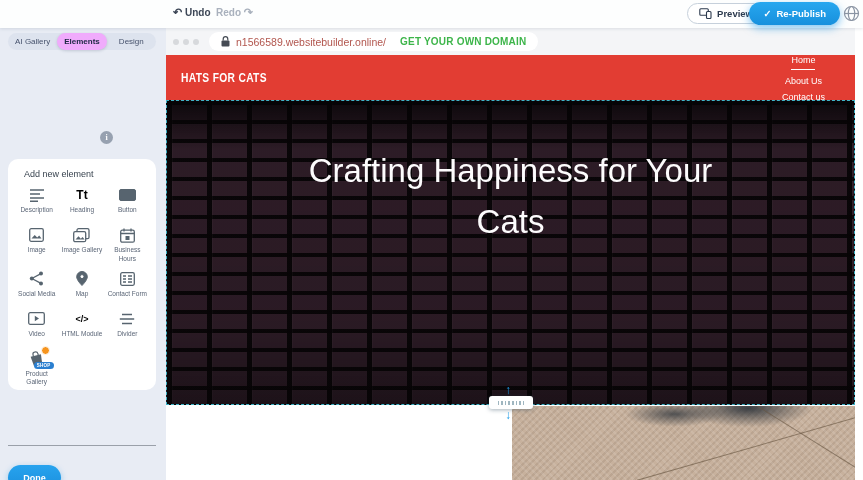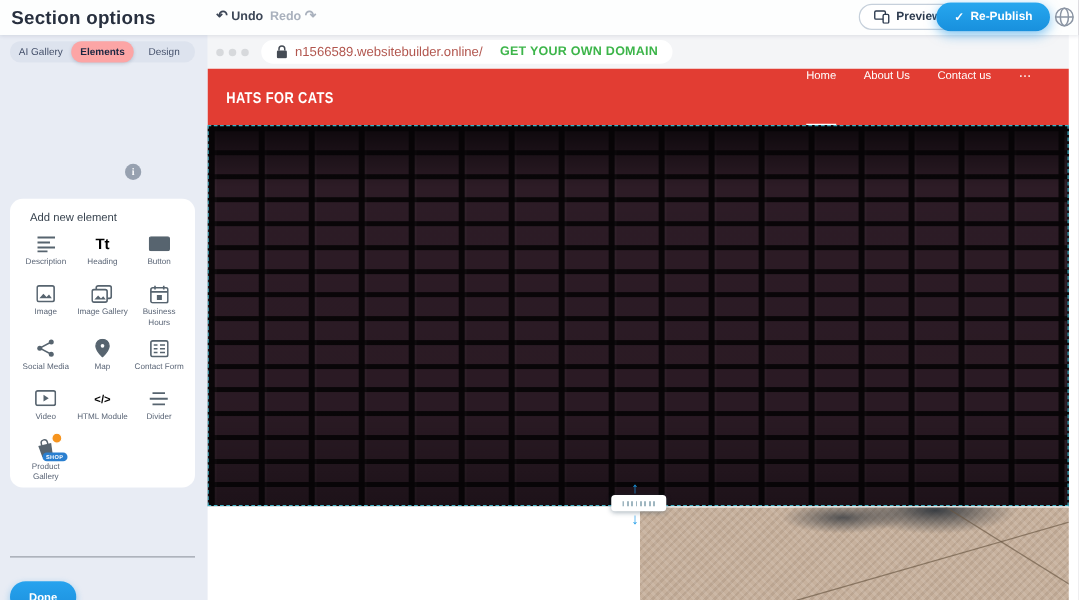--- a/index.html
+++ b/index.html
@@ -19,21 +19,21 @@
   .republish-btn { position:absolute; right:23px; top:2px; height:23px; padding:0 14px; border-radius:12px;
                    background:linear-gradient(#27a7ef,#1890dd); box-shadow:0 3px 9px rgba(30,150,230,.55);
                    display:flex; align-items:center; gap:5px; font-size:9.5px; font-weight:bold; color:#fff; cursor:pointer; }
   .globe-btn { position:absolute; right:3px; top:5px; width:17px; height:17px; cursor:pointer; }
 
   
   .sidebar { position:absolute; left:0; top:28px; width:166px; height:452px; background:#e8ecf4; z-index:20; }
   .tabs { position:absolute; left:8px; top:5px; width:148px; height:17px; background:#dde3ee; border-radius:9px;
           display:flex; align-items:center; }
   .tab { flex:1; text-align:center; font-size:8px; color:#45516b; height:17px; line-height:17px; cursor:pointer; border-radius:9px; }
-  .tab.active { background:#fca5a5; font-weight:bold; color:#1b2742; box-shadow:0 1px 3px rgba(40,60,90,.2); }
+  .tab.active { background:#f0abfc; font-weight:bold; color:#1b2742; box-shadow:0 1px 3px rgba(40,60,90,.2); }
   .tip-card { position:absolute; left:8px; top:34px; width:148px; height:56px; background:#fff; border-radius:10px; padding:9px 10px; }
   .tip-title { font-size:9.5px; font-weight:bold; color:#f29b38; }
   .tip-body { font-size:7px; color:#5c7994; margin-top:5px; line-height:1.45; }
   .edit-mobile-btn { position:absolute; left:8px; top:95px; width:86px; height:29px; border-radius:15px;
                      background:linear-gradient(#2ba3ee,#1b8fdd); display:flex; align-items:center; justify-content:center;
                      gap:6px; color:#fff; font-size:7.5px; font-weight:bold; cursor:pointer; box-shadow:0 2px 6px rgba(30,150,230,.4); }
   .info-btn { position:absolute; left:100px; top:103px; width:13px; height:13px; border-radius:50%; background:#97a1b0;
               color:#fff; font-size:8px; font-weight:bold; text-align:center; line-height:13px; font-family:"Liberation Serif",serif; cursor:pointer; }
   .elements-panel { position:absolute; left:8px; top:131px; width:148px; height:231px; background:#fff; border-radius:10px; padding:10px 6px 4px 6px; }
   .panel-title { font-size:9px; color:#38434f; margin-left:10px; }
@@ -57,21 +57,21 @@
   .b-dots { display:flex; gap:4px; margin-left:7px; }
   .b-dot { width:6px; height:6px; border-radius:50%; background:#d7d9dc; }
   .url-pill { margin-left:10px; height:19px; background:#fff; border-radius:10px; display:flex; align-items:center;
               padding:0 12px; gap:6px; }
   .url-text { font-size:10.5px; color:#b2564e; }
   .domain-link { font-size:10px; font-weight:bold; color:#3db54a; margin-left:8px; cursor:pointer; letter-spacing:.2px; }
 
   .site-header { position:absolute; left:0; top:27px; width:689px; height:45px; background:#e23d33; display:flex; align-items:center; }
   .site-logo { color:#fff; font-weight:bold; font-size:12.5px; letter-spacing:.4px; margin-left:15px;
                transform:scaleX(.82); transform-origin:left; white-space:nowrap; }
-  .site-nav { position:absolute; right:30px; top:0; height:45px; display:flex; gap:22px; }
+  .site-nav { position:absolute; right:30px; top:0; height:45px; display:flex; align-items:center; gap:6px;flex-direction:column; }
   .nav-item { color:#fff; font-size:9px; cursor:pointer; }
   .nav-item.current { border-bottom:1px solid #fff; padding-bottom:4px; }
   .nav-more { color:#fff; font-size:10px; cursor:pointer; }
 
   .hero { position:absolute; left:0; top:72px; width:689px; height:305px;
           background-color:#3a2431;
           background-image:
             linear-gradient(to bottom, rgba(5,3,5,.85), rgba(5,3,5,.25) 16%, rgba(5,3,5,.3) 75%, rgba(5,3,5,.55)),
             repeating-linear-gradient(to right, rgba(8,5,7,.95) 0 5px, rgba(255,255,255,.03) 5px 6px, transparent 6px 40px),
             repeating-linear-gradient(to bottom, rgba(8,5,7,.95) 0 4px, transparent 4px 19px);
@@ -110,21 +110,20 @@
 
   .scrollbar { position:absolute; right:0; top:0; width:8px; height:452px; background:#eef0f2; }
   .scroll-thumb { position:absolute; left:1px; top:20px; width:6px; height:92px; border-radius:3px; background:#8791a1; cursor:grab; }
 
   svg { display:block; }
 </style>
 </head>
 <body>
 
 <header class="topbar">
-  <div class="topbar-title">Section options</div>
   <div class="undo-btn">
     <span class="g">↶</span>
     <span>Undo</span>
   </div>
   <div class="redo-btn">
     <span>Redo</span>
     <span class="g">↷</span>
   </div>
   <div class="preview-btn">
     <span>
@@ -316,20 +315,21 @@
     <div class="site-logo">HATS FOR CATS</div>
     <nav class="site-nav">
       <span class="nav-item current">Home</span>
       <span class="nav-item">About Us</span>
       <span class="nav-item">Contact us</span>
       <span class="nav-more">⋯</span>
     </nav>
   </div>
 
   <section class="hero">
+    <h1 class="hero-heading"><span>Crafting Happiness for Your Cats</span></h1>
   </section>
 
   <div class="next-section">
     <div class="carpet">
       <div class="carpet-shadow"></div>
       <div class="carpet-seam1"></div>
       <div class="carpet-seam2"></div>
     </div>
   </div>
 

